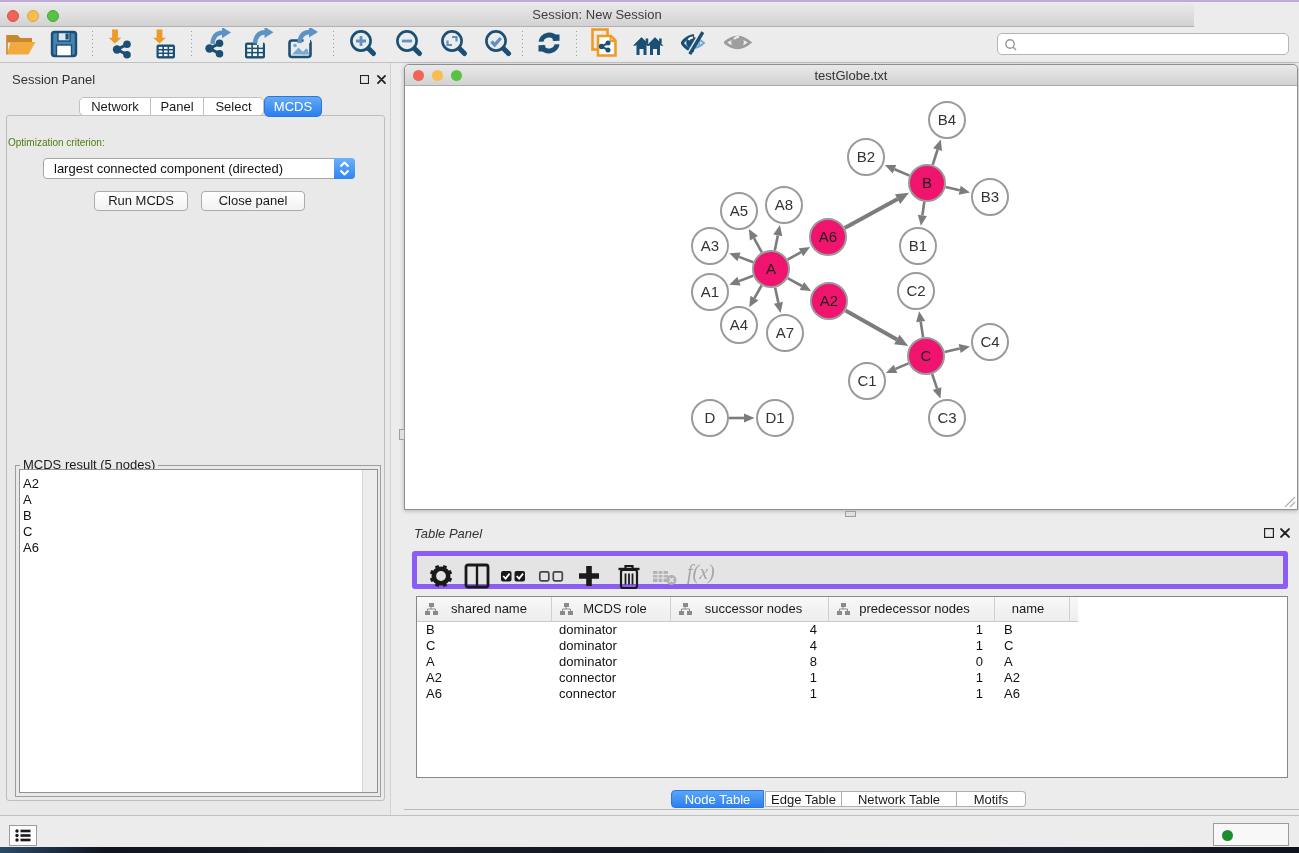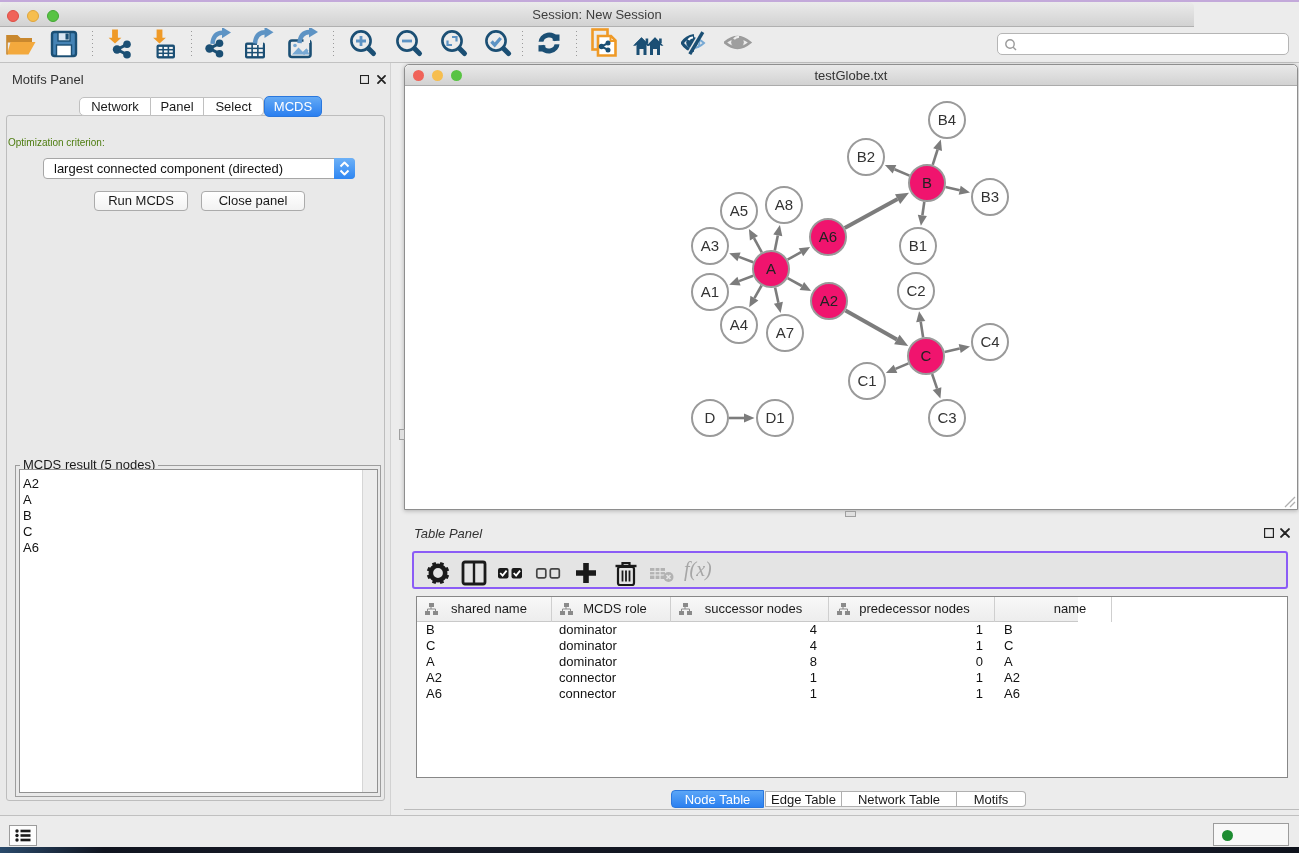--- a/index.html
+++ b/index.html
@@ -63,21 +63,21 @@
   box-shadow:0 1px 4px rgba(0,0,0,0.25); }
 #nettitle { position:absolute; left:0; top:0; width:100%; height:21px;
   background:linear-gradient(#e9e9e9,#d2d2d2); border-bottom:1px solid #ababab;
   border-radius:5px 5px 0 0; }
 #nettitle .title { position:absolute; left:0; right:0; top:3px; text-align:center;
   font-size:13px; color:#333; }
 .tls { position:absolute; top:5px; width:11px; height:11px; border-radius:50%; }
 #tablepanel { left:404px; top:510px; width:895px; height:305px; }
 #tptitle { position:absolute; left:10px; top:16px; font-size:13px; color:#333;font-style:italic; }
 #tptoolbar { position:absolute; left:8px; top:41px; width:876px; height:38px;
-  background:#e4e4e4; border:2px solid #8b5cf6; border-radius:3px; }
+  background:#e4e4e4; border:5px solid #8b5cf6; border-radius:3px; }
 #tbl { position:absolute; left:12px; top:86px; width:872px; height:182px; background:#fff;
   border:1px solid #878787; }
 #tblhead { position:absolute; left:0; top:0; height:25px; background:linear-gradient(#f8f8f8,#ededed);
   border-bottom:1px solid #c9c9c9; }
 .hcell { position:absolute; top:0; height:25px; border-right:1px solid #cfcfcf;
   font-size:13px; color:#1a1a1a; text-align:center; line-height:24px; }
 .hicon { position:absolute; left:7px; top:5px; }
 .trow { position:absolute; left:0; height:16px; font-size:13px; color:#111; width:100%; }
 .trow span { position:absolute; }
 .btab { position:absolute; top:791px; height:16px; background:#fff; border:1px solid #b0b0b0;
@@ -240,21 +240,21 @@
 <div class="tbsep" style="left:522px"></div>
 <div class="tbsep" style="left:576px"></div>
 <div id="searchbox">
       <svg width="16" height="16" style="position:absolute;left:5px;top:3px" viewBox="0 0 16 16">
         <circle cx="7" cy="7" r="4.2" fill="none" stroke="#9a9a9a" stroke-width="1.4"></circle>
         <line x1="10.2" y1="10.2" x2="13" y2="13" stroke="#9a9a9a" stroke-width="1.4"></line>
       </svg>
     </div>
 </div>
 <div id="panelL" class="abs"></div>
-<div id="cpheadtxt" class="abs">Motifs Panel</div>
+<div id="cpheadtxt" class="abs">Session Panel</div>
 <svg class="abs" style="left:360px;top:75px" width="9" height="9" viewBox="0 0 11 11">
     <rect x="0.5" y="0.5" width="10" height="10" fill="none" stroke="#222" stroke-width="1.6"></rect>
   </svg>
 <svg class="abs" style="left:377px;top:75px" width="9" height="9" viewBox="0 0 11 11">
     <path d="M1.2 1.2 L9.8 9.8 M9.8 1.2 L1.2 9.8" stroke="#222" stroke-width="2.2" stroke-linecap="round"></path>
   </svg>
 <div id="cpbody" class="abs"></div>
 <div class="tab" style="left:79px;width:72px;border-radius:5px 0 0 5px;">Network</div>
 <div class="tab" style="left:151px;width:53px;border-left:none;">Panel</div>
 <div class="tab" style="left:204px;width:60px;border-left:none;border-radius:0 5px 5px 0;">Select</div>
@@ -477,21 +477,21 @@
             </g>
           </svg><span style="margin-left:8px">successor nodes</span></div>
       <div class="hcell" style="left:412px;width:166px;"><svg class="hicon" width="15" height="14" viewBox="0 0 15 14">
             <g fill="#8a8a8a">
               <rect x="5" y="1" width="5" height="4"></rect>
               <rect x="1" y="9" width="5" height="4"></rect>
               <rect x="9" y="9" width="5" height="4"></rect>
               <path d="M7 5 L7 7 M3.5 9 L3.5 7 L11.5 7 L11.5 9" stroke="#8a8a8a" fill="none"></path>
             </g>
           </svg><span style="margin-left:6px">predecessor nodes</span></div>
-      <div class="hcell" style="left:612px;width:83px;">name</div>
+      <div class="hcell" style="left:570px;width:83px;">name</div>
     </div>
     <div class="trow" style="top:25px;">
         <span style="left:9px">B</span>
         <span style="left:142px">dominator</span>
         <span style="left:340px;width:60px;text-align:right">4</span>
         <span style="left:506px;width:60px;text-align:right">1</span>
         <span style="left:587px">B</span>
       </div>
     <div class="trow" style="top:41px;">
         <span style="left:9px">C</span>

